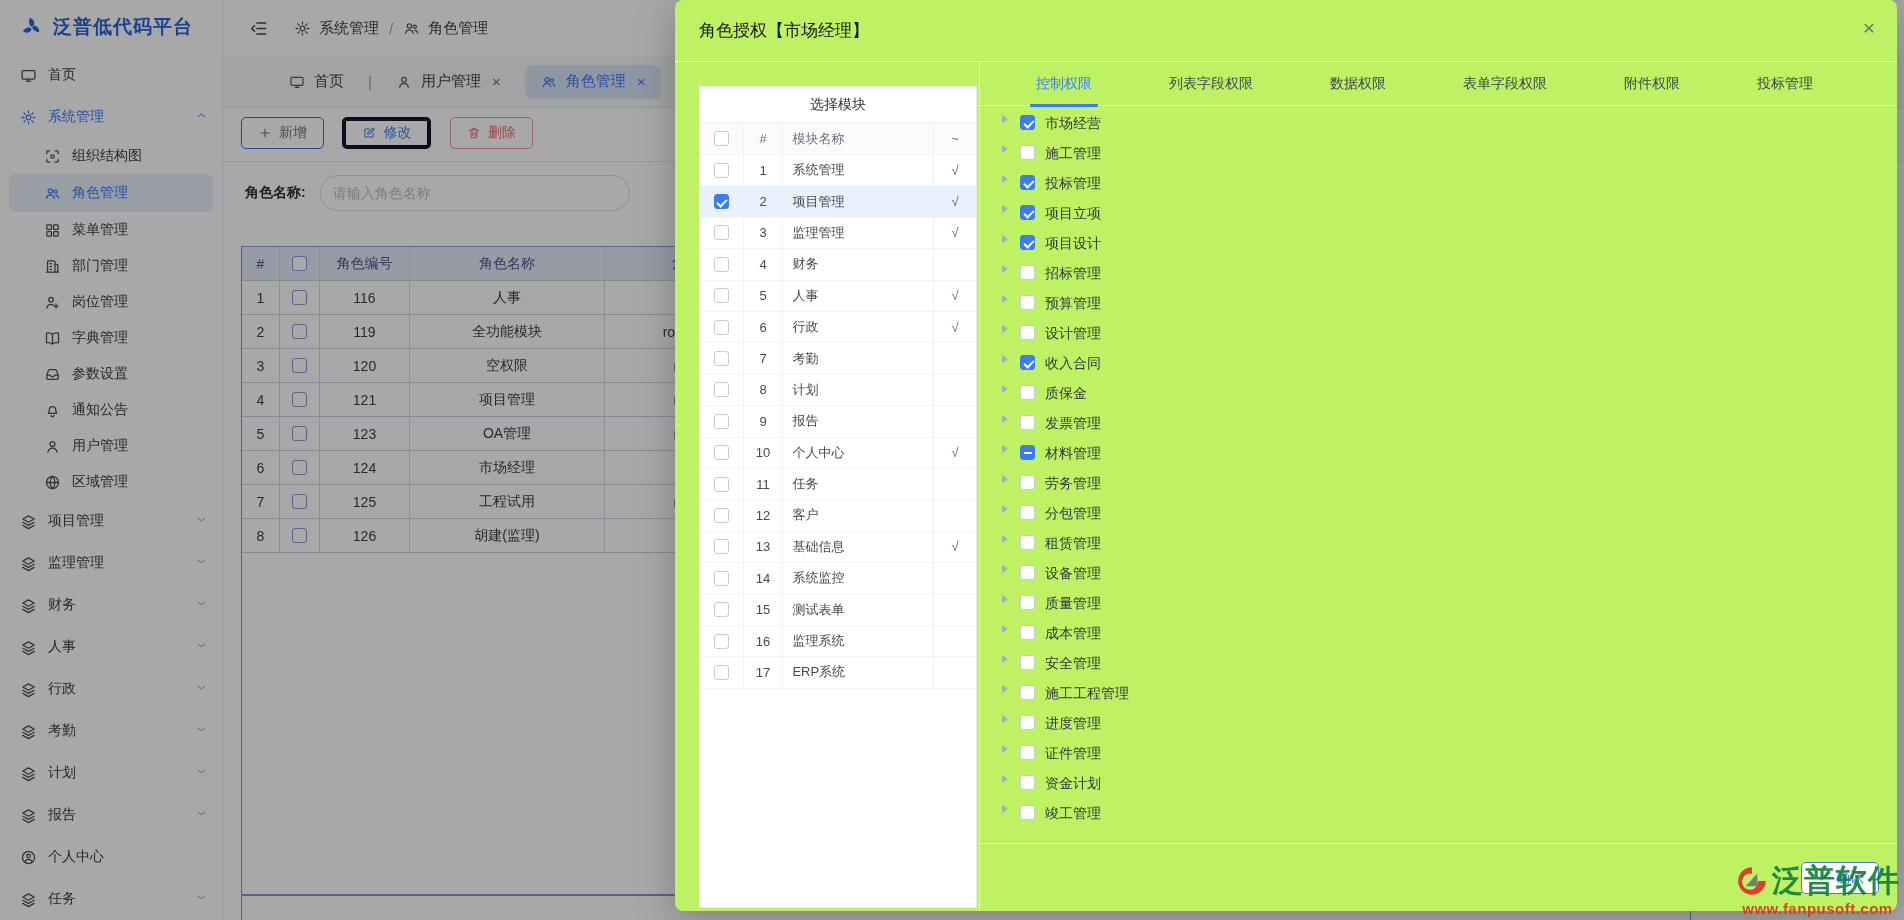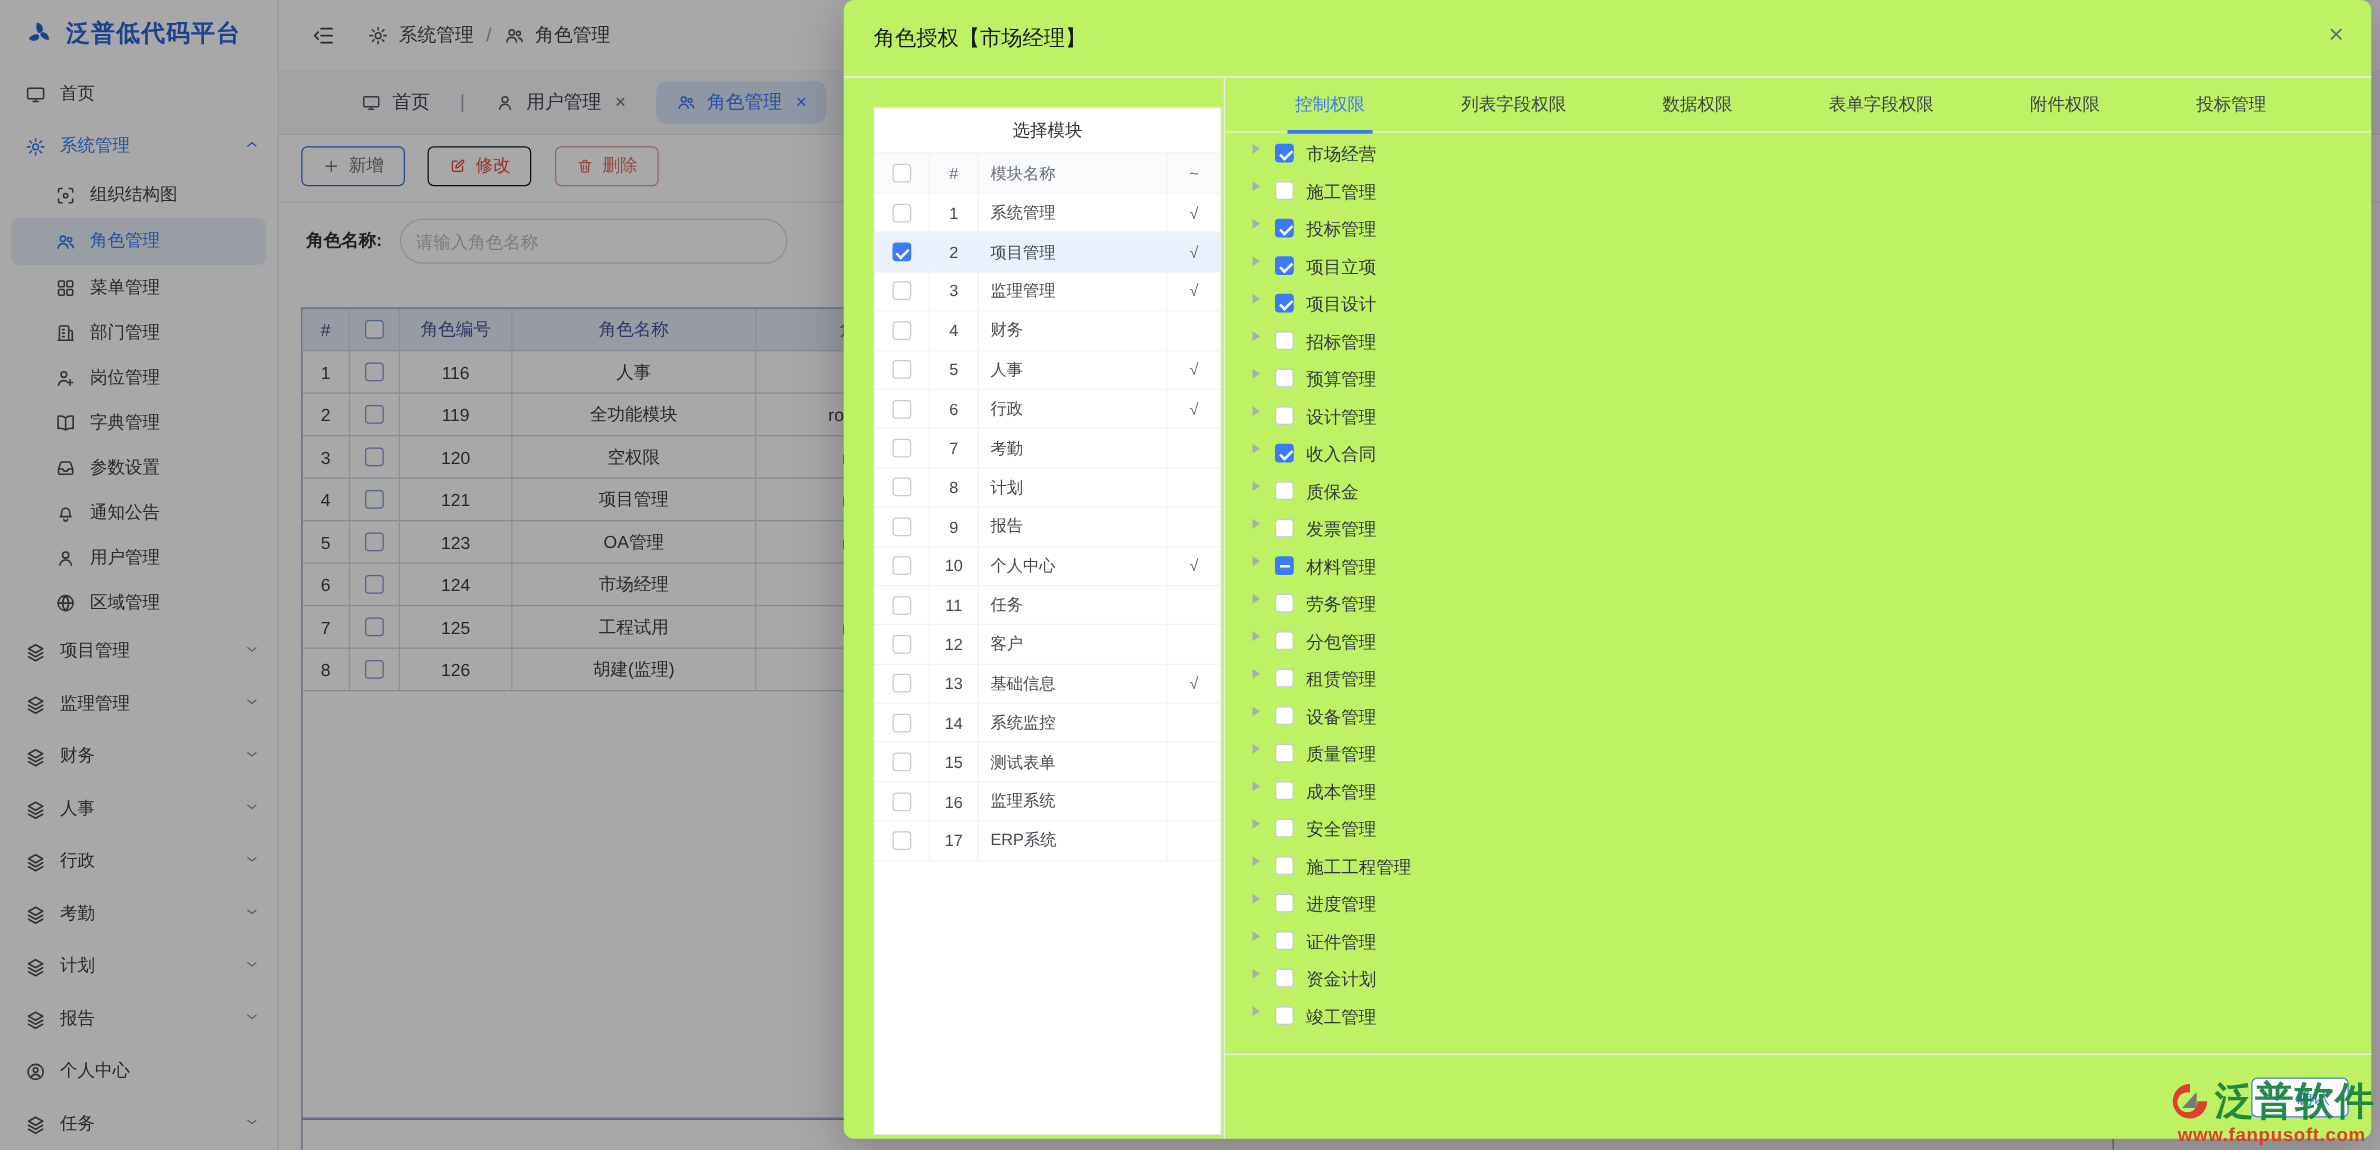--- a/index.html
+++ b/index.html
@@ -41,21 +41,21 @@
   .ptab .x { font-size:15px; color:#6b7076; margin-left:2px; }
   .ptab.active { background:#d9e6fb; border-radius:8px; color:#3b7bf5; padding:0 16px; }
   .ptab.active .icon, .ptab.active .x { color:#3b7bf5; }
   .tab-sep { color:#9aa0a8; font-size:15px; }
 
   .content { position:absolute; top:109px; left:0; right:0; bottom:0; background:#fff; padding:8px 0 0 18px; }
   .btn { height:32px; border-radius:5px; display:inline-flex; align-items:center; gap:7px;
     padding:0 16px; font-size:14px; background:#fff; cursor:pointer; margin-right:14px; }
   .btn .icon svg { width:14px; height:14px; }
   .btn.add  { border:1px solid #3a6cd6; color:#737373; }
-  .btn.edit { border:1px solid #0f172a; color:#ef4444; }
+  .btn.edit { border:4px solid #0f172a; color:#3b82f6; }
   .btn.del  { border:1px solid #e89a9a; color:#e2716d; }
   .tool-divider { border:none; border-top:1px solid #e8eaed; margin:12px 0 0 -18px; }
   .filter-row { display:flex; align-items:center; padding:13px 0 0 4px; }
   .filter-label { font-size:14px; color:#2f3338; margin-right:14px;font-weight:bold; }
   .filter-row input { width:310px; height:36px; border:1px solid #d6dae1; border-radius:18px;
     padding:0 12px; font-size:14px; color:#333; outline:none;
     font-family:"Liberation Sans","DejaVu Sans",sans-serif; }
   .filter-row input::placeholder { color:#b9bec7; }
 
   .role-table { margin-top:35px; width:1450px; height:649px; border:1px solid #8896c6;

